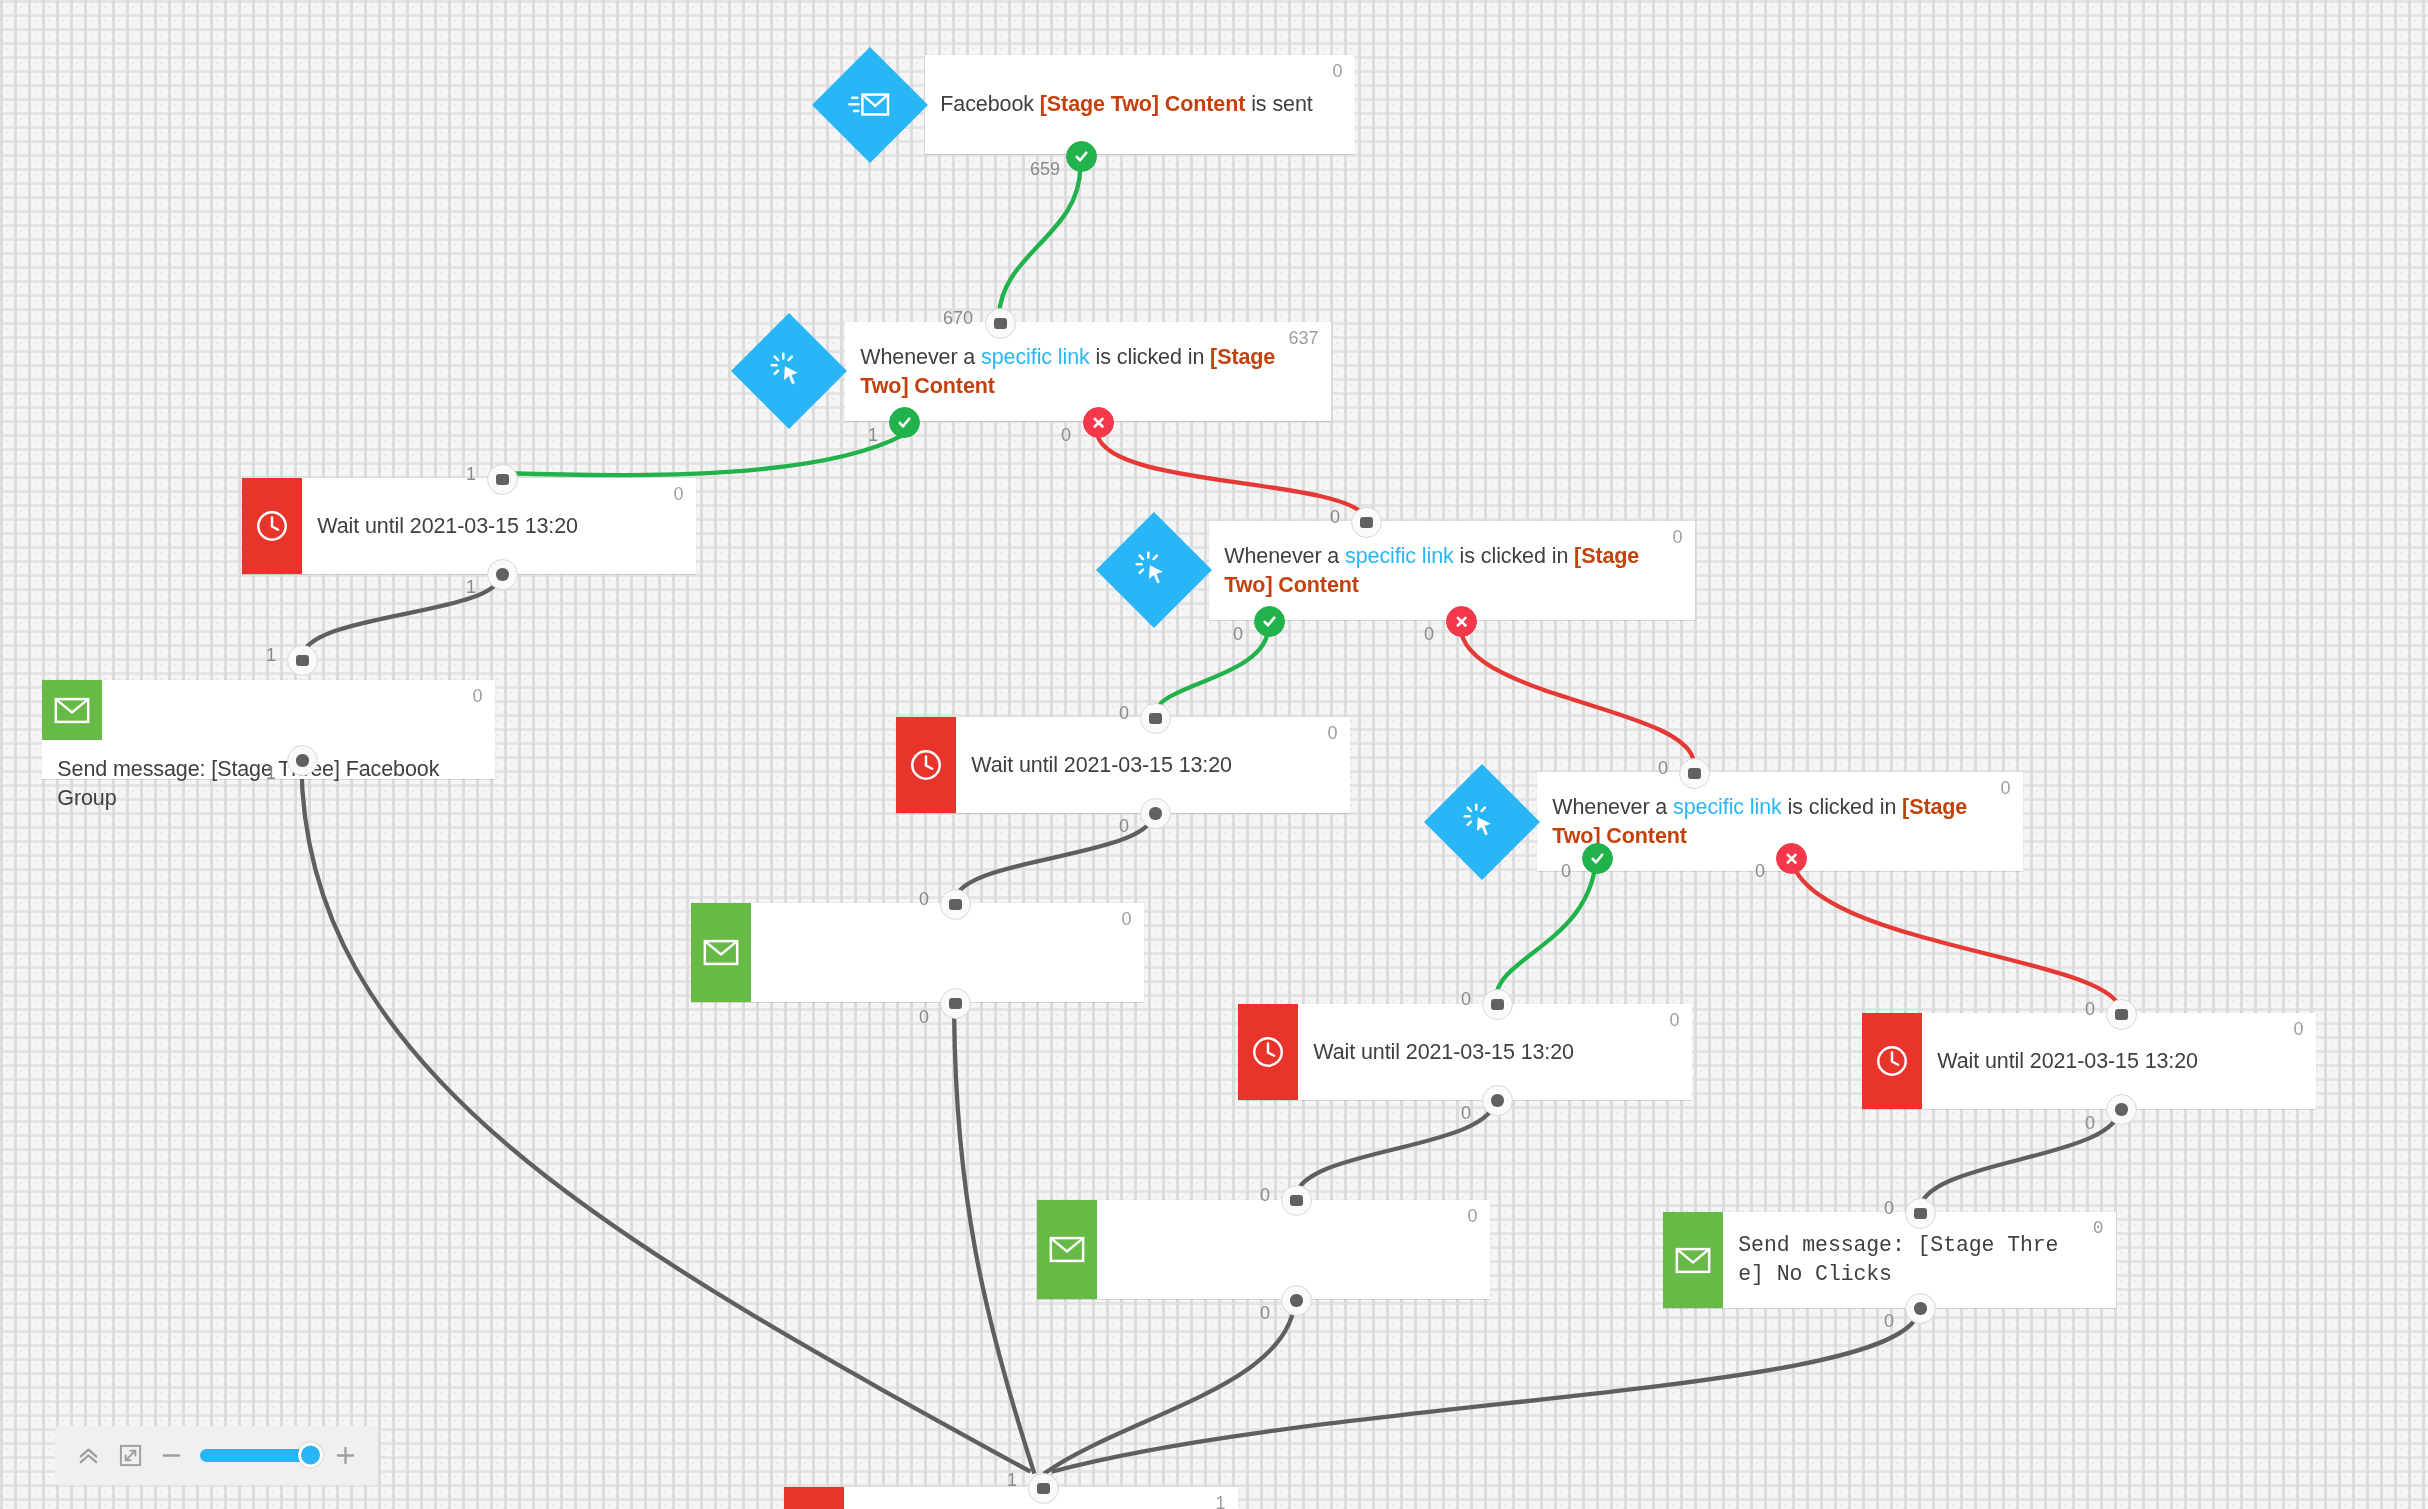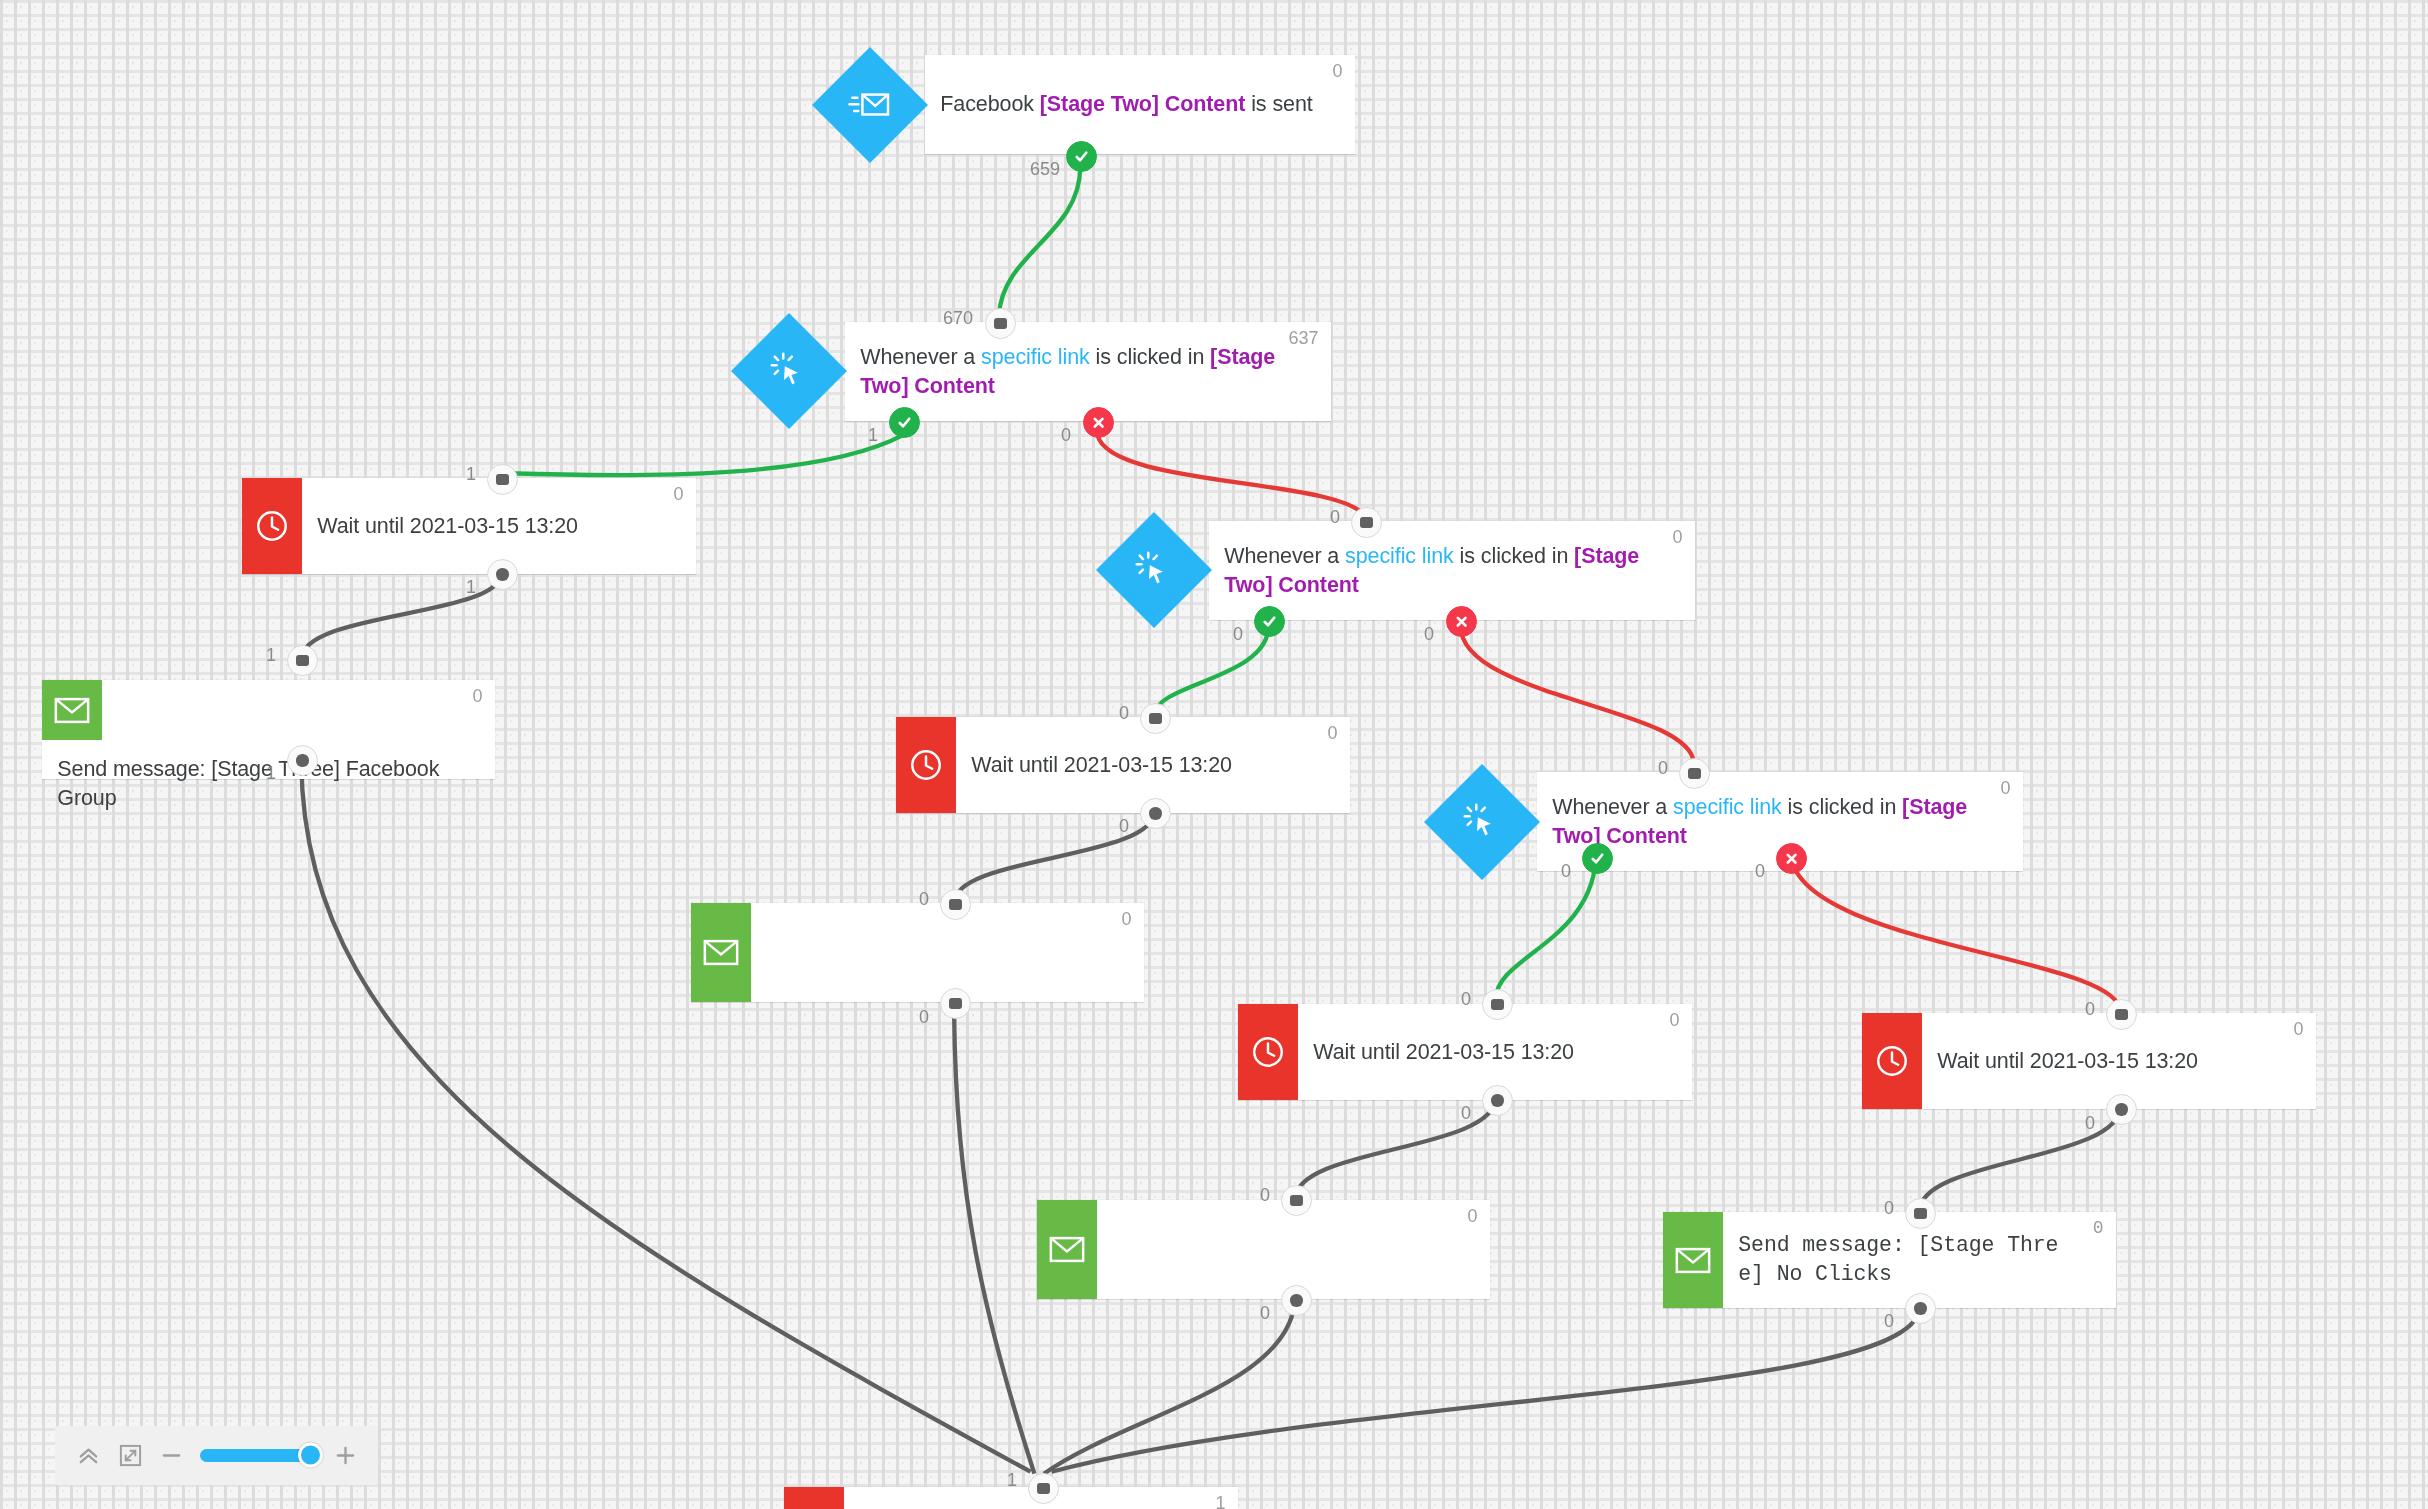--- a/index.html
+++ b/index.html
@@ -43,21 +43,21 @@
     flex: 1;
     font-size: 21.5px;
     line-height: 29px;
     color: #3c4043;
     padding: 15.3px 42px 15.3px 15.3px;
     display: flex;
     align-items: center;
     word-break: break-all;
     letter-spacing: -0.1px;
   }
-  .node .label b { font-weight: bold; color: #a21caf; }
+  .node .label b { font-weight: bold; color: #c2410c; }
   .node .label .lnk { color: #29b6f6; }
 
   
   .iconbox {
     width: 60px;
     flex: 0 0 60px;
     display: flex; align-items: center; justify-content: center;
   }
   .iconbox.red { background: #e8342a; }
   .iconbox.green { background: #68ba47; }

